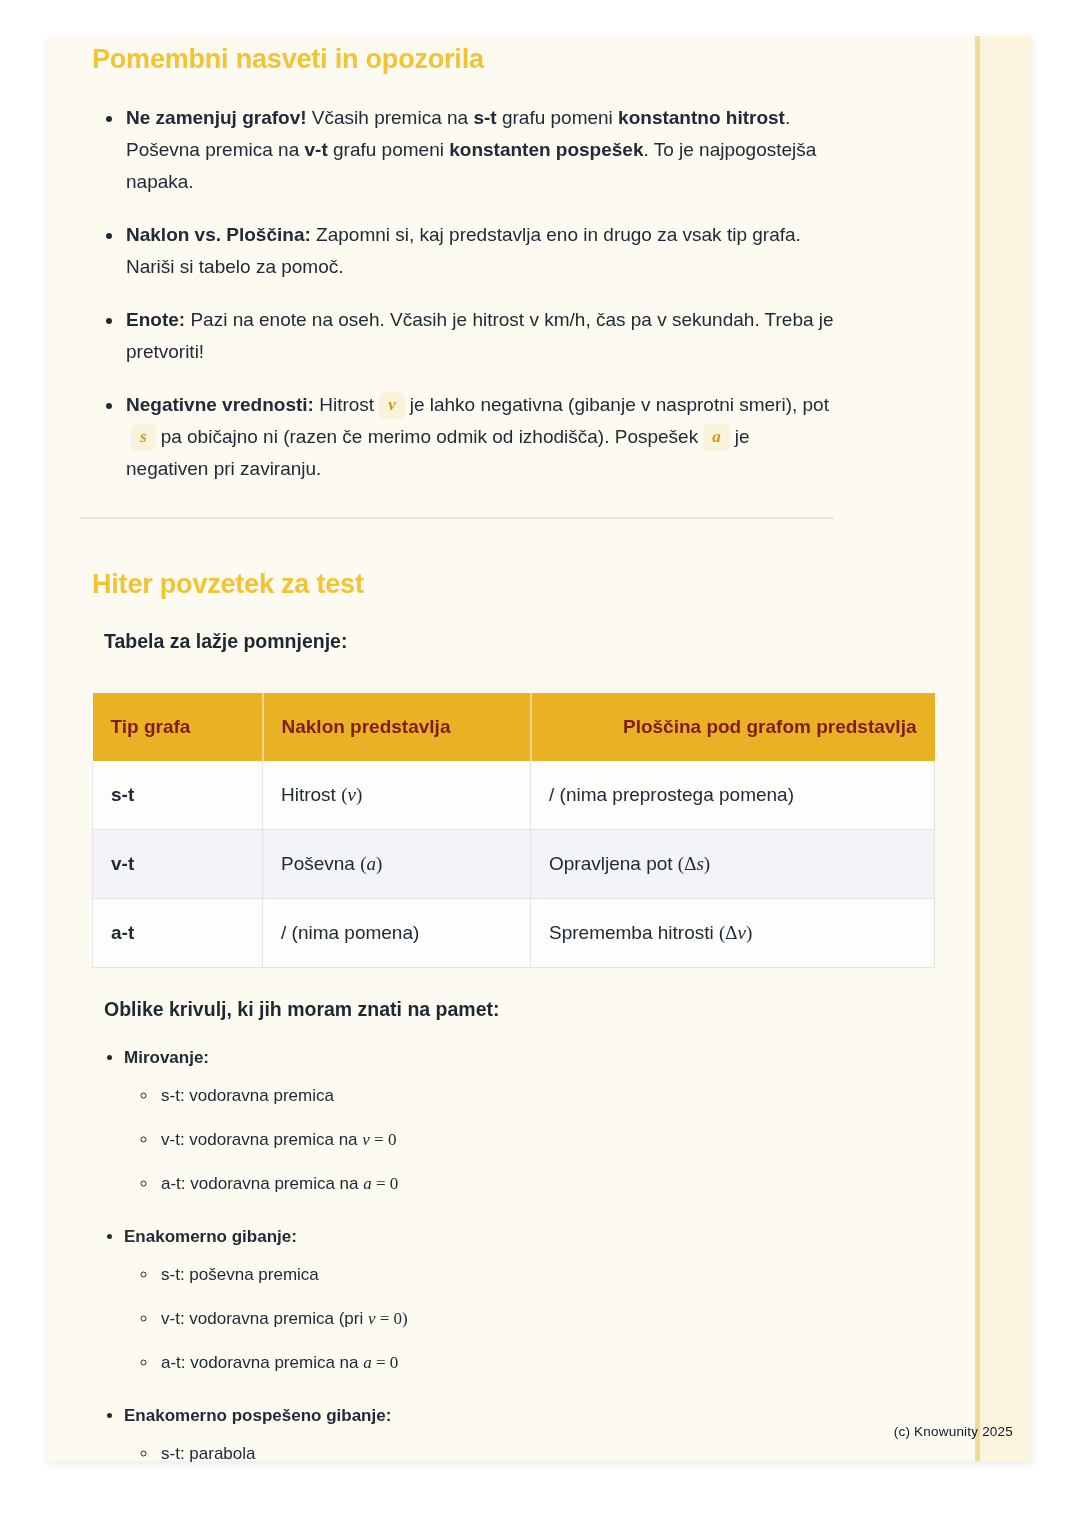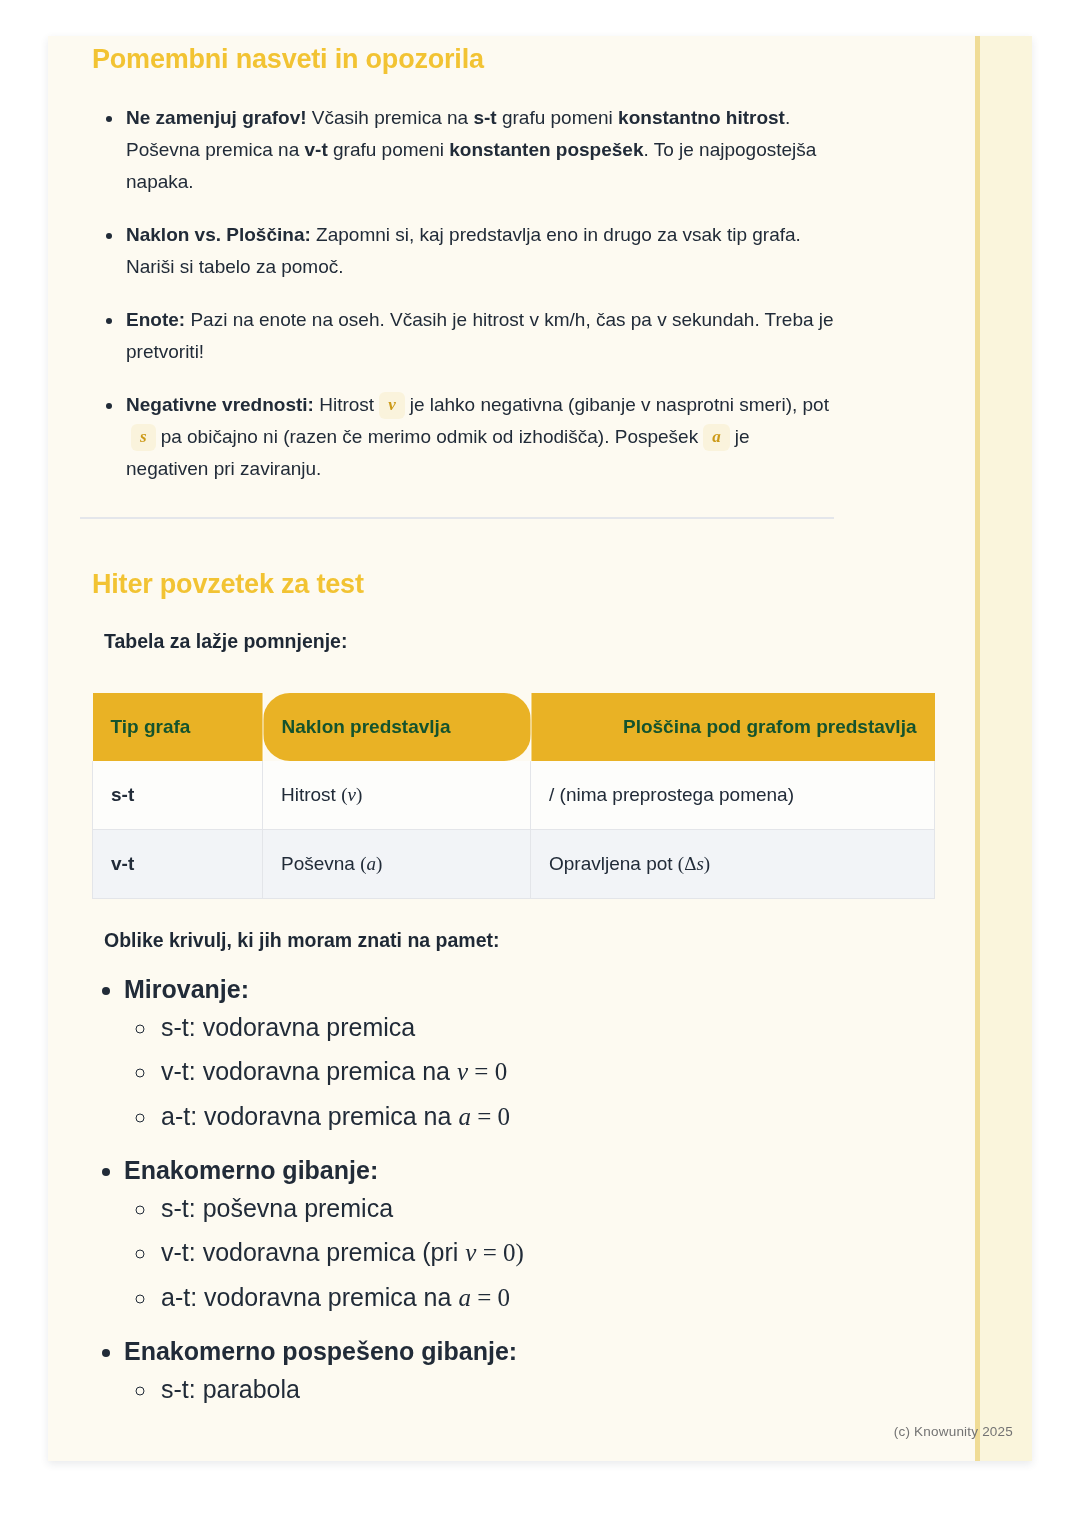--- a/index.html
+++ b/index.html
@@ -44,45 +44,45 @@
     margin:32px 0 0 -12px;width:754px;
   }
   p.intro{
     font-weight:700;font-size:19.5px;color:#1E2835;margin:30px 0 0 12px;
   }
   table.summary{
     margin-top:40px;border-collapse:collapse;table-layout:fixed;
     width:730px;font-size:19px;
   }
   table.summary thead th{
-    background:#E9B225;color:#14532d;font-weight:700;text-align:left;
+    background:#E9B225;color:#7f1d1d;font-weight:700;text-align:left;
     padding:23px 18px;border-right:2px solid rgba(255,255,255,0.45);
   }
   table.summary thead th:last-child{border-right:none;text-align:right;}
   table.summary th.c1{width:133px;}
-  table.summary th.c2{width:230px;border-radius:27px;}
+  table.summary th.c2{width:230px;}
   table.summary th.c3{width:367px;}
   table.summary tbody td{
     padding:23px 18px;border:1px solid #E3E5E9;border-top:none;
   }
   table.summary tbody tr.r-odd{background:#FDFDFB;}
   table.summary tbody tr.r-even{background:#F2F4F7;}
   ul.shapes{
     margin:24px 0 0 0;padding:0 0 0 32px;
-    font-size:25px;line-height:26px;list-style:disc;
+    font-size:17px;line-height:26px;list-style:disc;
   }
   ul.shapes > li{margin:0 0 27px 0;}
   ul.subs{
     list-style:circle;margin:12px 0 0 0;padding:0 0 0 34px;
     font-weight:400;
   }
   ul.subs li{margin:0 0 18px 0;padding-left:3px;}
   .watermark{
     position:absolute;right:19px;bottom:22px;z-index:3;
-    font-size:13.5px;color:#737373;letter-spacing:0.2px;
+    font-size:13.5px;color:#0f172a;letter-spacing:0.2px;
   }
 </style>
 </head>
 <body>
 
 <div class="card">
   <div class="stripe"></div>
 
   <div class="content">
 
@@ -113,20 +113,25 @@
         <tr class="r-odd">
           <td><span class="b">s-t</span></td>
           <td><span>Hitrost </span><span class="math-u">(</span><span class="math-i">v</span><span class="math-u">)</span></td>
           <td><span>/ (nima preprostega pomena)</span></td>
         </tr>
         <tr class="r-even">
           <td><span class="b">v-t</span></td>
           <td><span>Poševna </span><span class="math-u">(</span><span class="math-i">a</span><span class="math-u">)</span></td>
           <td><span>Opravljena pot </span><span class="math-u">(Δ</span><span class="math-i">s</span><span class="math-u">)</span></td>
         </tr>
+        <tr class="r-odd">
+          <td><span class="b">a-t</span></td>
+          <td><span>/ (nima pomena)</span></td>
+          <td><span>Sprememba hitrosti </span><span class="math-u">(Δ</span><span class="math-i">v</span><span class="math-u">)</span></td>
+        </tr>
       </tbody>
     </table>
 
     <p class="intro">Oblike krivulj, ki jih moram znati na pamet:</p>
 
     <ul class="shapes">
       <li>
         <span class="b">Mirovanje:</span>
         <ul class="subs">
           <li><span>s-t: vodoravna premica</span></li>

